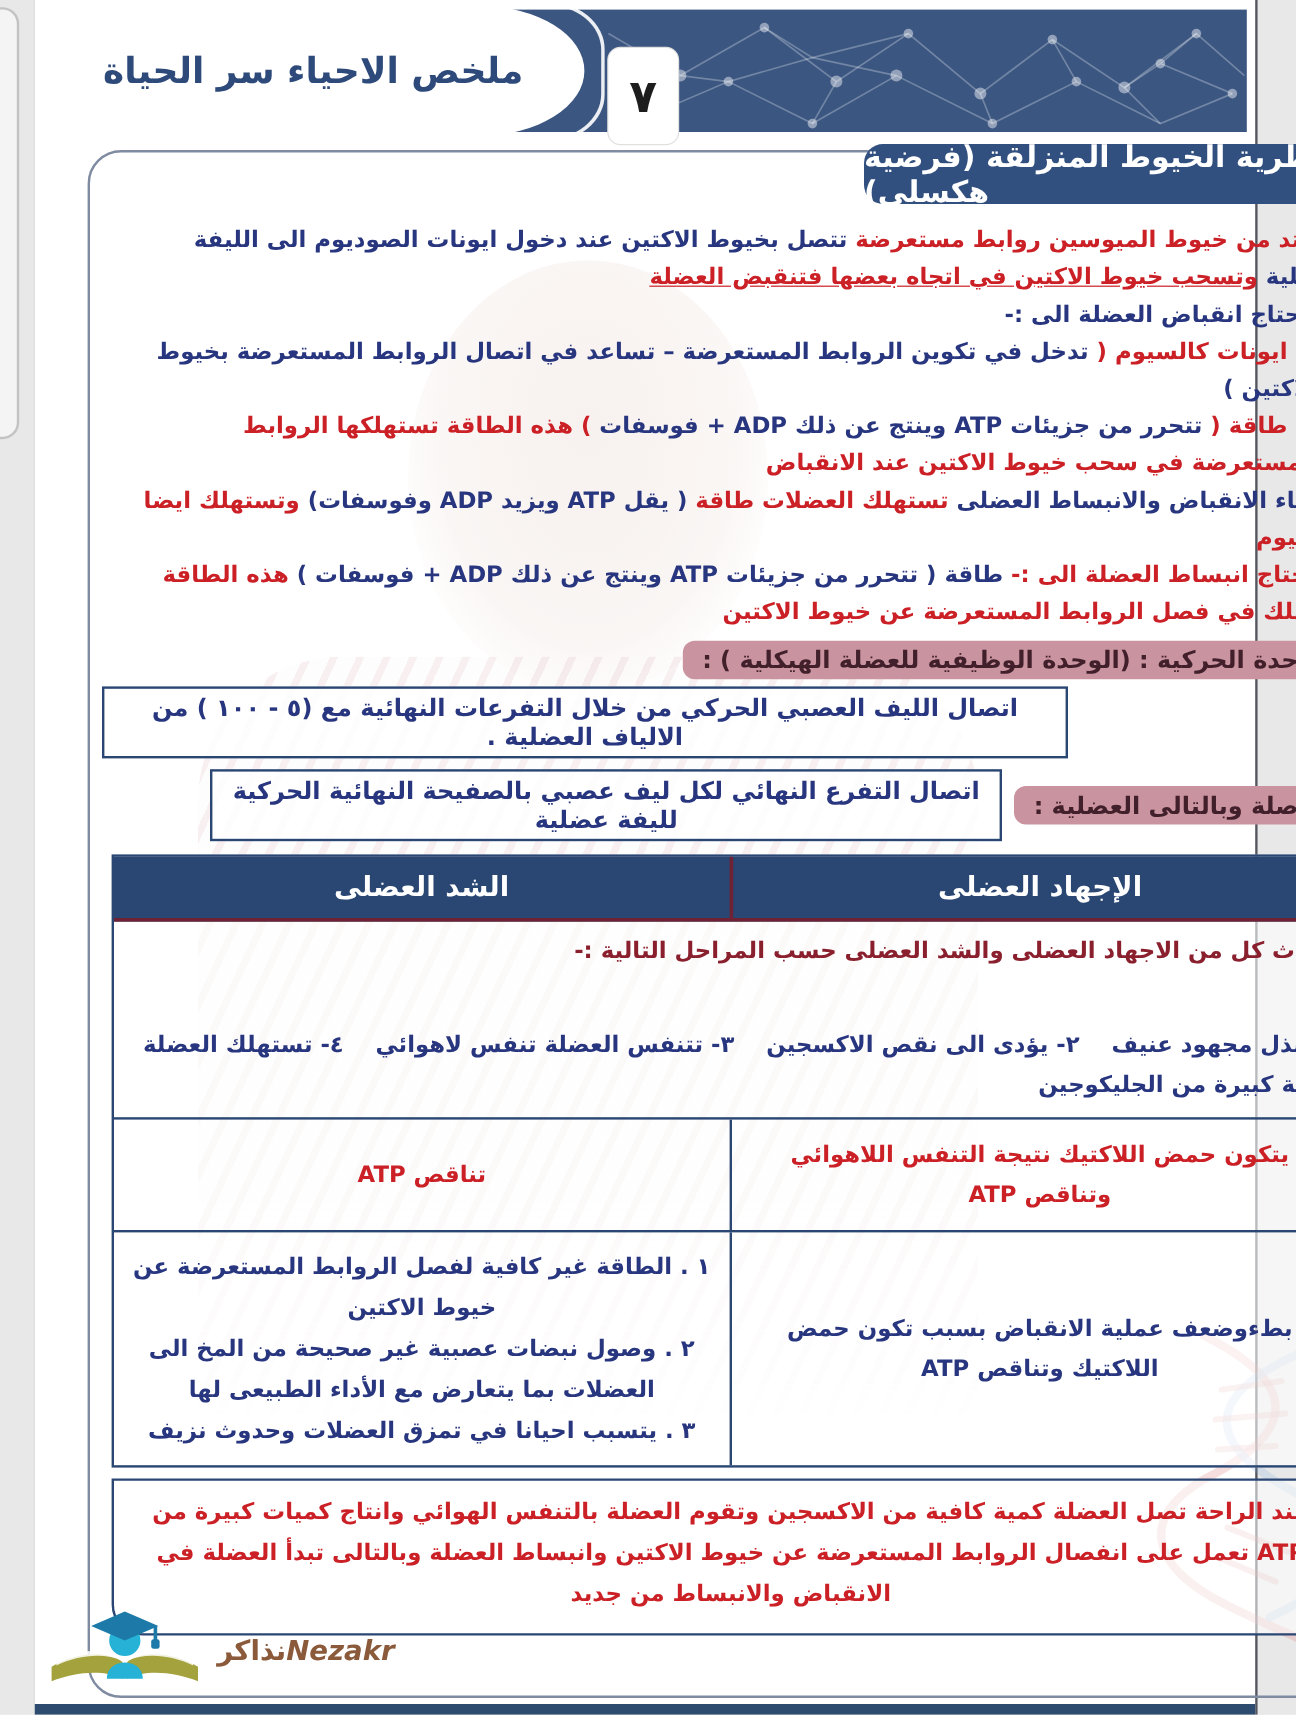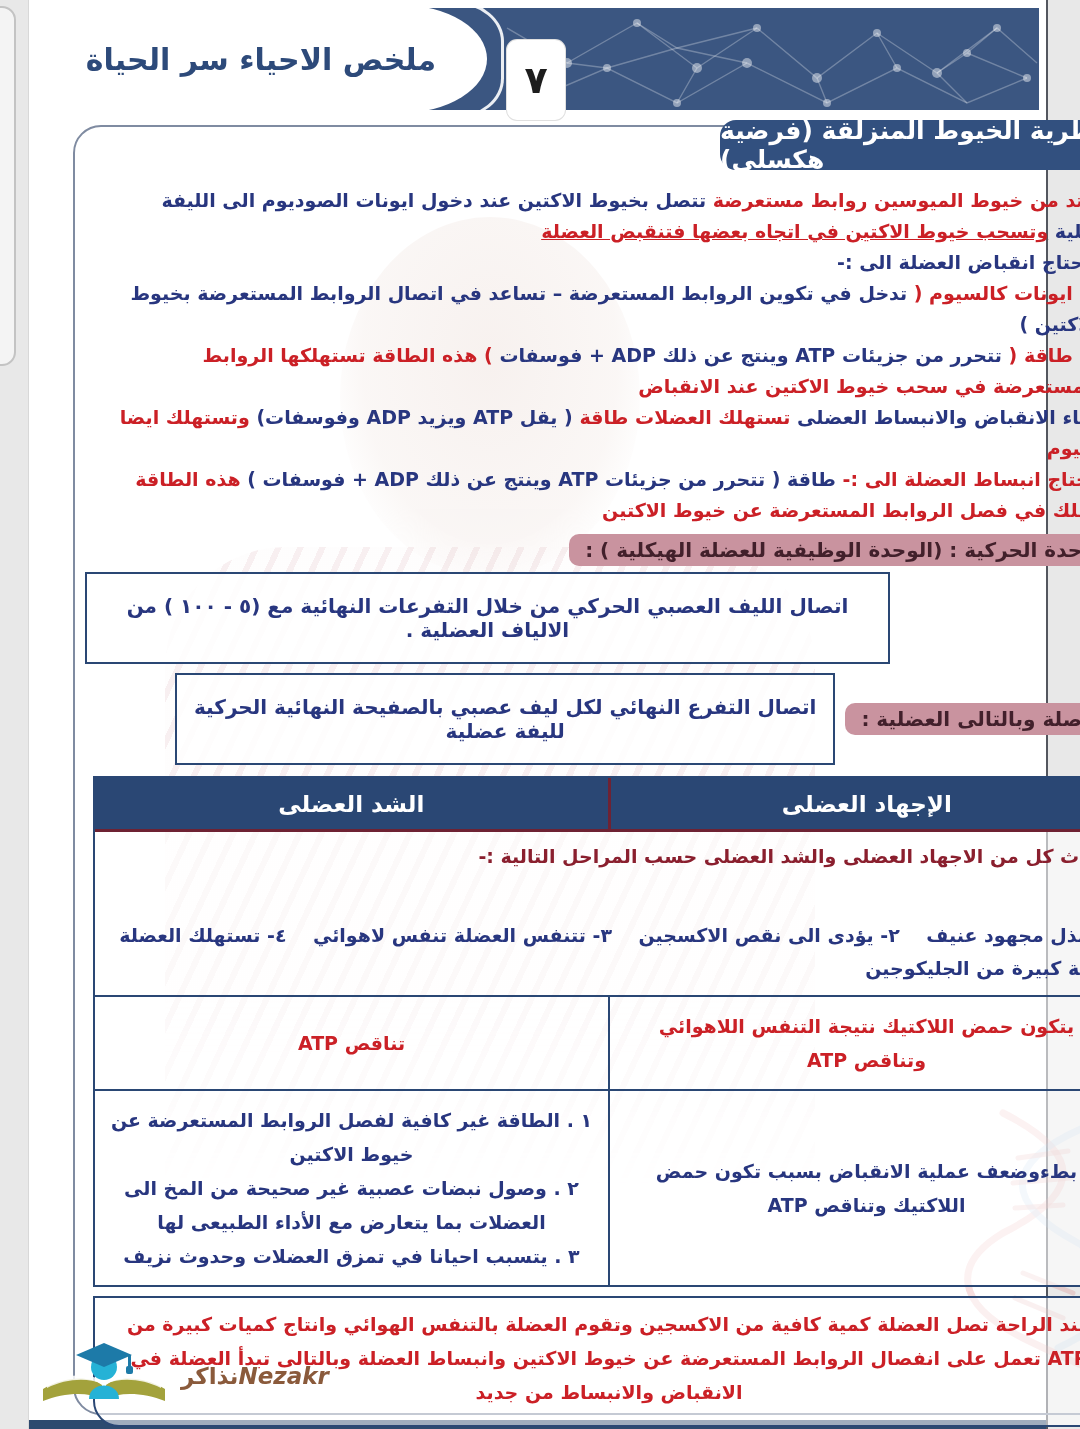--- a/index.html
+++ b/index.html
@@ -45,21 +45,21 @@
             -webkit-mask-image:linear-gradient(#000 70%,transparent);mask-image:linear-gradient(#000 70%,transparent);}
   .dna{position:absolute;right:10px;bottom:30px;z-index:0;opacity:.45;}
   
   .paras{position:relative;font-size:19px;font-weight:700;line-height:31px;text-align:right;}
   .para.indent{padding-right:26px;}
   .seg.c-red{color:var(--red);text-align:right;} .seg.c-blue{color:var(--blue);} .seg.u{text-decoration:underline;}
   
   .def-label{display:block;width:fit-content;background:var(--rose);color:var(--rosetext);
              font-size:20px;font-weight:800;border-radius:10px;padding:4px 16px;margin:8px 0 0;}
   .def-box{border:2px solid var(--navy);background:rgba(255,255,255,.85);color:var(--blue);
-           font-size:20px;font-weight:700;text-align:center;padding:20px 10px;}
+           font-size:20px;font-weight:700;text-align:center;padding:4px 10px;}
   .def-box-1{width:78%;margin:6px auto 0 -8px;}
   .def-row{display:flex;direction:rtl;align-items:center;gap:10px;margin-top:9px;}
   .def-row .def-label{margin:0;flex:none;}
   .def-row .def-box{flex:1;margin-left:82px;}
   
   .muscle-table{margin-top:11px;border:2px solid var(--navy);background:rgba(255,255,255,.6);direction:rtl;}
   .t-head{display:flex;direction:rtl;background:#2a4774;color:#fff;height:54px;
           border-bottom:3px solid var(--divider);}
   .t-head-cell{flex:1;display:flex;align-items:center;justify-content:center;font-size:23px;font-weight:700;}
   .t-head-cell:first-child{border-left:3px solid var(--divider);}

